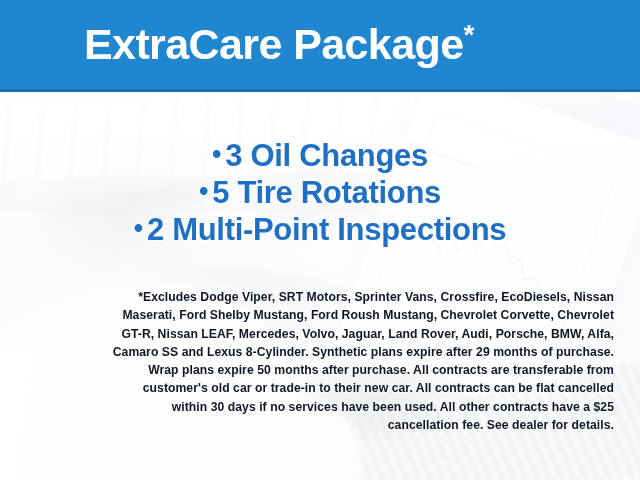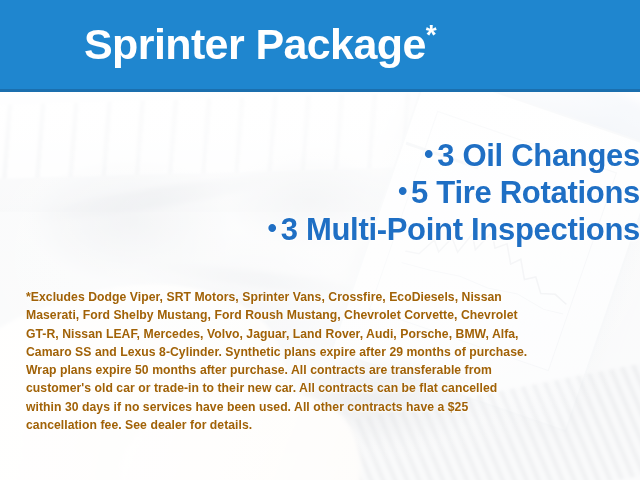--- a/index.html
+++ b/index.html
@@ -181,21 +181,21 @@
     vertical-align:super;
     line-height:0;
   }
 
   
   .benefits {
     position:absolute;
     left:0; top:138px;
     width:640px;
     z-index:6;
-    text-align:right;
+    text-align:center;
   }
   .benefit-row {
     display:block;
     color:#1f6fc4;
     font-size:31px;
     font-weight:bold;
     letter-spacing:-.3px;
     line-height:35px;
     white-space:nowrap;
     text-shadow:0 1px 2px rgba(255,255,255,.95), 0 0 6px rgba(255,255,255,.9);
@@ -206,22 +206,22 @@
     top:-3px;
     margin-right:4px;
   }
 
   
   .fine-print {
     position:absolute;
     left:26px; top:288px;
     width:588px;
     z-index:6;
-    text-align:left;
-    color:#a16207;
+    text-align:right;
+    color:#0f172a;
     font-size:12.2px;
     font-weight:bold;
     line-height:18.3px;
     letter-spacing:.05px;
     text-shadow:0 1px 2px rgba(255,255,255,.95), 0 0 5px rgba(255,255,255,.9);
   }
   .fp-line { display:block; white-space:nowrap; }
 </style>
 </head>
 <body>
@@ -246,33 +246,33 @@
     <div class="photo-layer ph-grille"></div>
     <div class="photo-layer ph-red-accent"></div>
     <div class="photo-layer ph-arm"></div>
     <div class="photo-layer ph-hand"></div>
     <div class="photo-layer ph-veil"></div>
     <div class="photo-layer ph-veil2"></div>
   </div>
 
   <div class="header-band">
     <div class="header-title">
-      <span>Sprinter Package</span><span class="asterisk">*</span>
+      <span>ExtraCare Package</span><span class="asterisk">*</span>
     </div>
   </div>
 
   <div class="benefits">
     <span class="benefit-row">
       <span class="dot">•</span><span>3 Oil Changes</span>
     </span>
     <span class="benefit-row">
       <span class="dot">•</span><span>5 Tire Rotations</span>
     </span>
     <span class="benefit-row">
-      <span class="dot">•</span><span>3 Multi-Point Inspections</span>
+      <span class="dot">•</span><span>2 Multi-Point Inspections</span>
     </span>
   </div>
 
   <div class="fine-print">
     <span class="fp-line">*Excludes Dodge Viper, SRT Motors, Sprinter Vans, Crossfire, EcoDiesels, Nissan</span>
     <span class="fp-line">Maserati, Ford Shelby Mustang, Ford Roush Mustang, Chevrolet Corvette, Chevrolet</span>
     <span class="fp-line">GT-R, Nissan LEAF, Mercedes, Volvo, Jaguar, Land Rover, Audi, Porsche, BMW, Alfa,</span>
     <span class="fp-line">Camaro SS and Lexus 8-Cylinder. Synthetic plans expire after 29 months of purchase.</span>
     <span class="fp-line">Wrap plans expire 50 months after purchase. All contracts are transferable from</span>
     <span class="fp-line">customer's old car or trade-in to their new car. All contracts can be flat cancelled</span>

